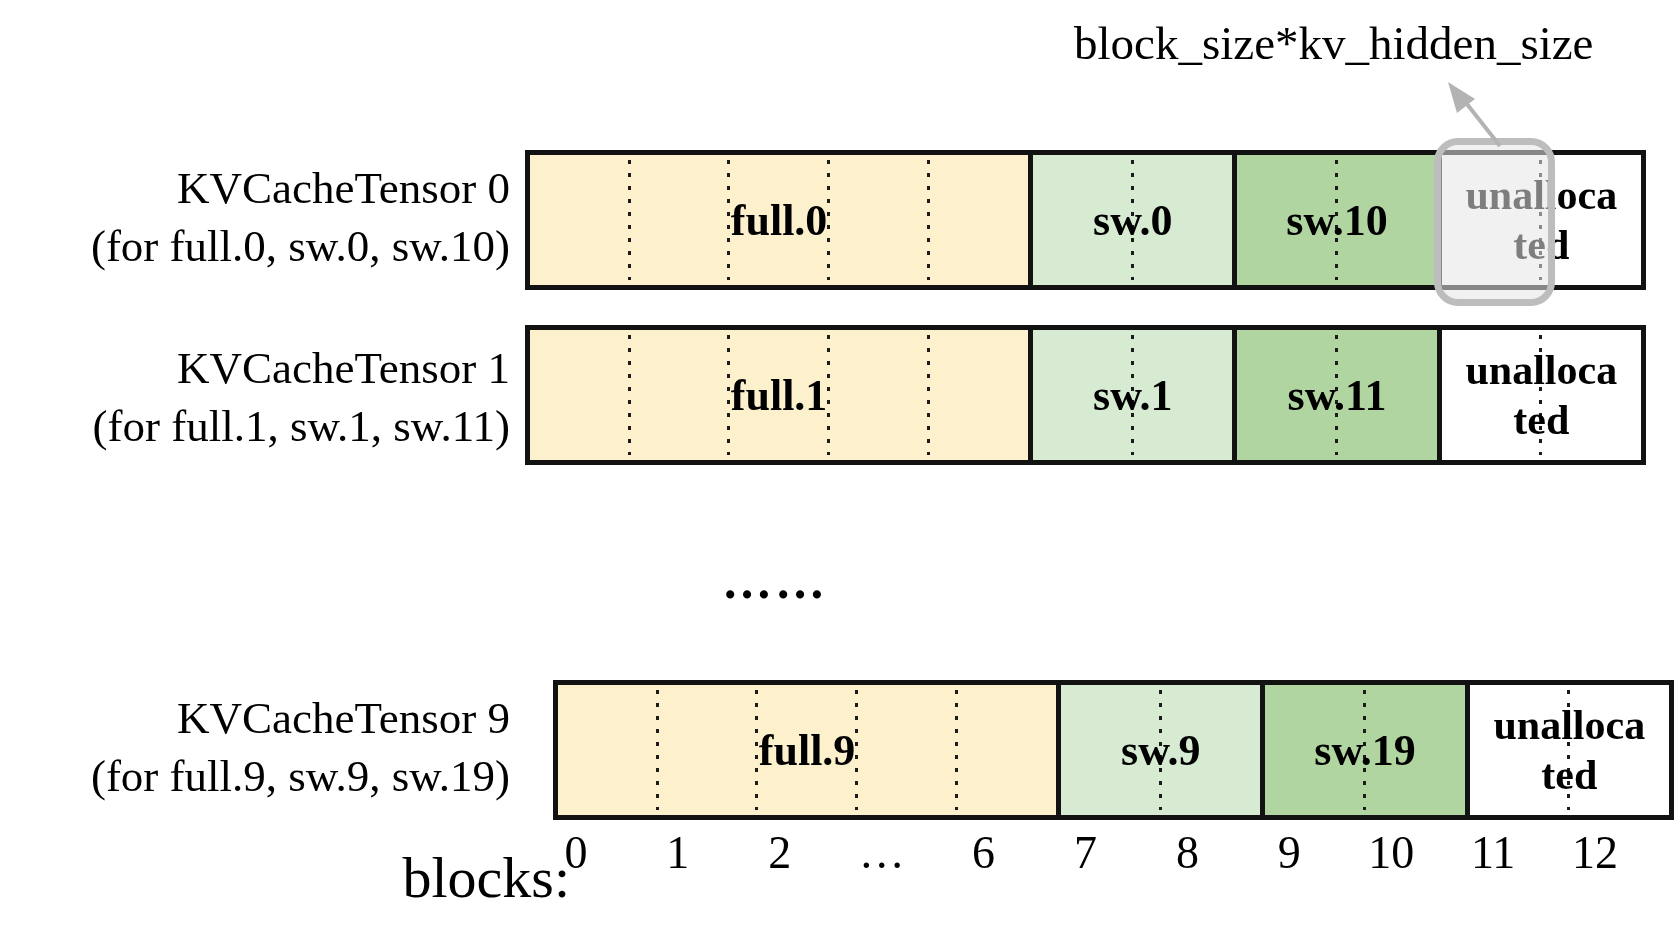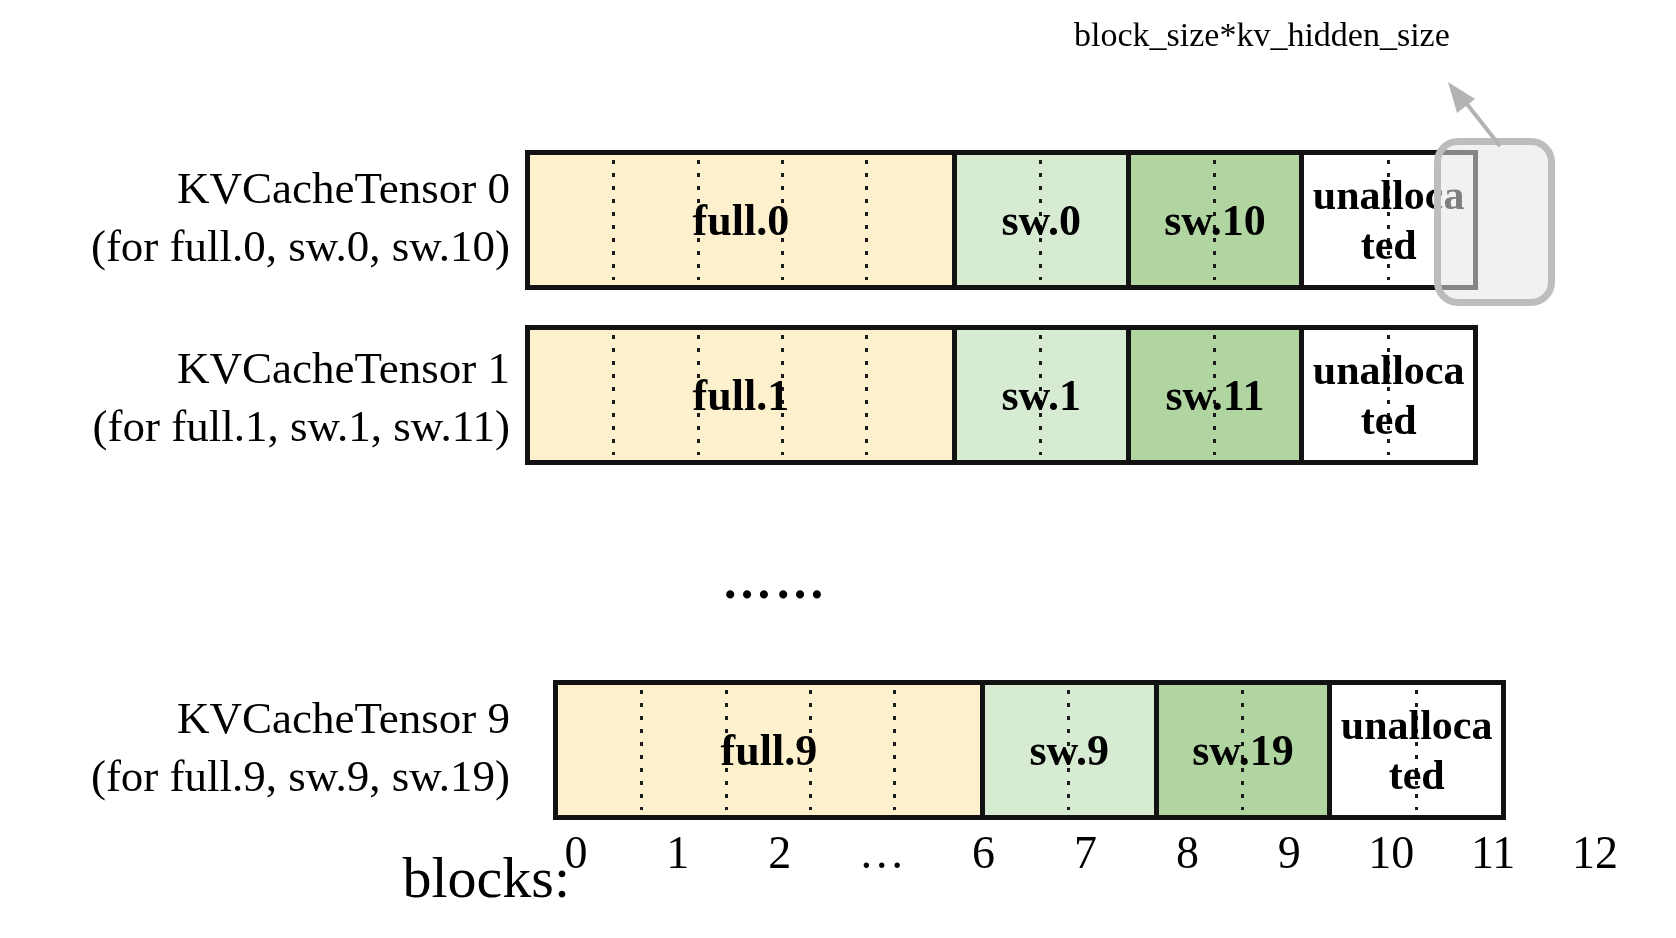--- a/index.html
+++ b/index.html
@@ -1,28 +1,28 @@
 <!DOCTYPE html>
 <html style="--full: #FDF0CC; --sw_low: #D7EBD3; --sw_high: #B1D5A1; --unallocated: #FFFFFF; --highlight_border: #BDBDBD; --arrow: #B3B3B3;"><head>
 <meta charset="utf-8">
 <style>
   * { margin:0; padding:0; box-sizing:border-box; }
   html,body { background:#fff; }
   body { font-family:"Liberation Serif", serif; color:#000; }
   .canvas { position:relative; width:1676px; height:938px; background:#fff; overflow:hidden; }
 
-  .annotation-label { position:absolute; top:16px; left:1074px; font-size:34px; white-space:nowrap; }
+  .annotation-label { position:absolute; top:16px; left:1074px; font-size:47px; white-space:nowrap; }
 
   .row-label { position:absolute; left:15px; width:495px; text-align:right;
                font-size:45px; line-height:1.28; }
   .row-label-0 { top:160px; }
   .row-label-1 { top:340px; }
   .row-label-2 { top:690px; }
 
-  .bar { position:absolute; left:525px; width:953px; height:140px;
+  .bar { position:absolute; left:525px; width:1121px; height:140px;
          border:5px solid #121212; display:flex; background:#fff; }
   .bar-0 { top:150px; }
   .bar-1 { top:325px; }
   .bar-2 { top:680px;margin-left:28px; }
 
   .seg { position:relative; display:flex; align-items:center; justify-content:center; }
   .seg + .seg { border-left:5px solid #121212; }
   .seg-full   { flex:5; background:var(--full); }
   .seg-swlow  { flex:2; background:var(--sw_low); }
   .seg-swhigh { flex:2; background:var(--sw_high);align-items:center; }

